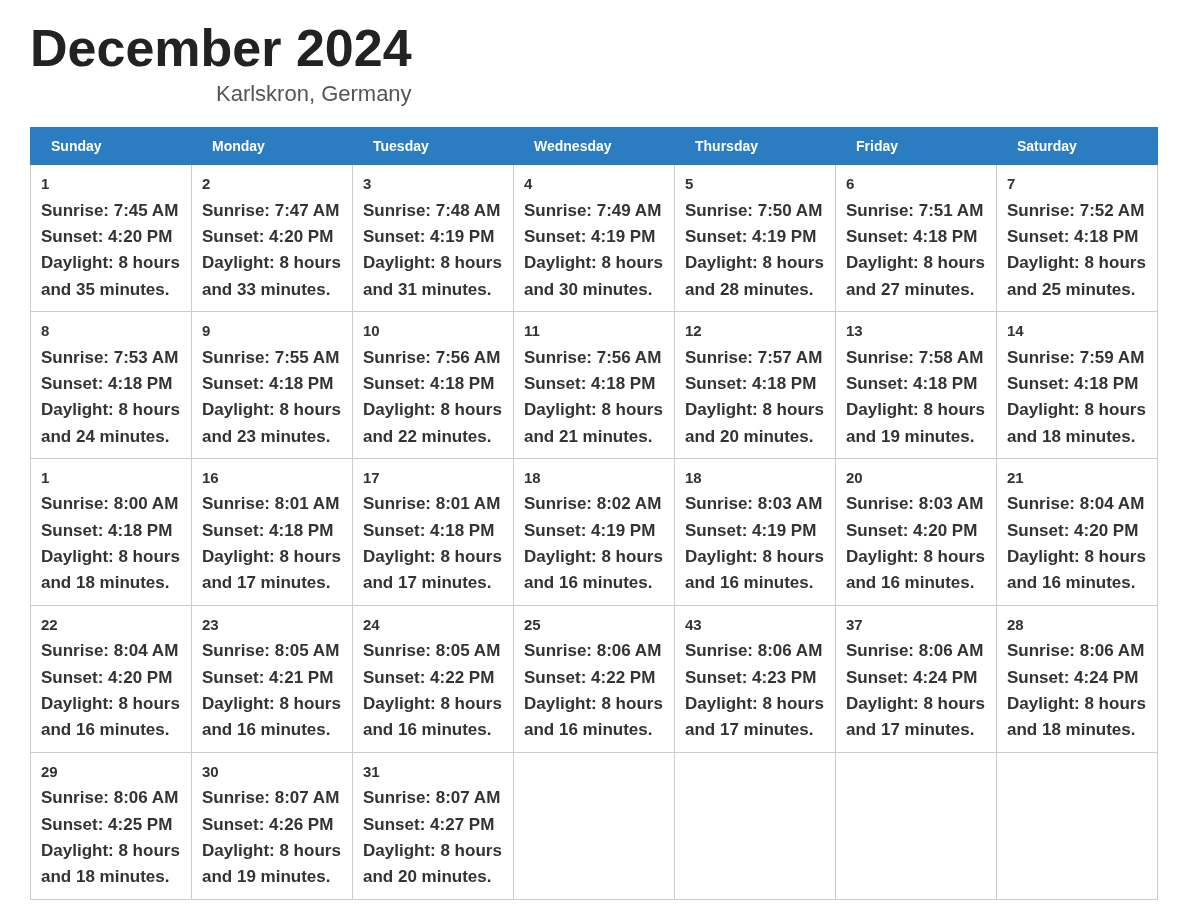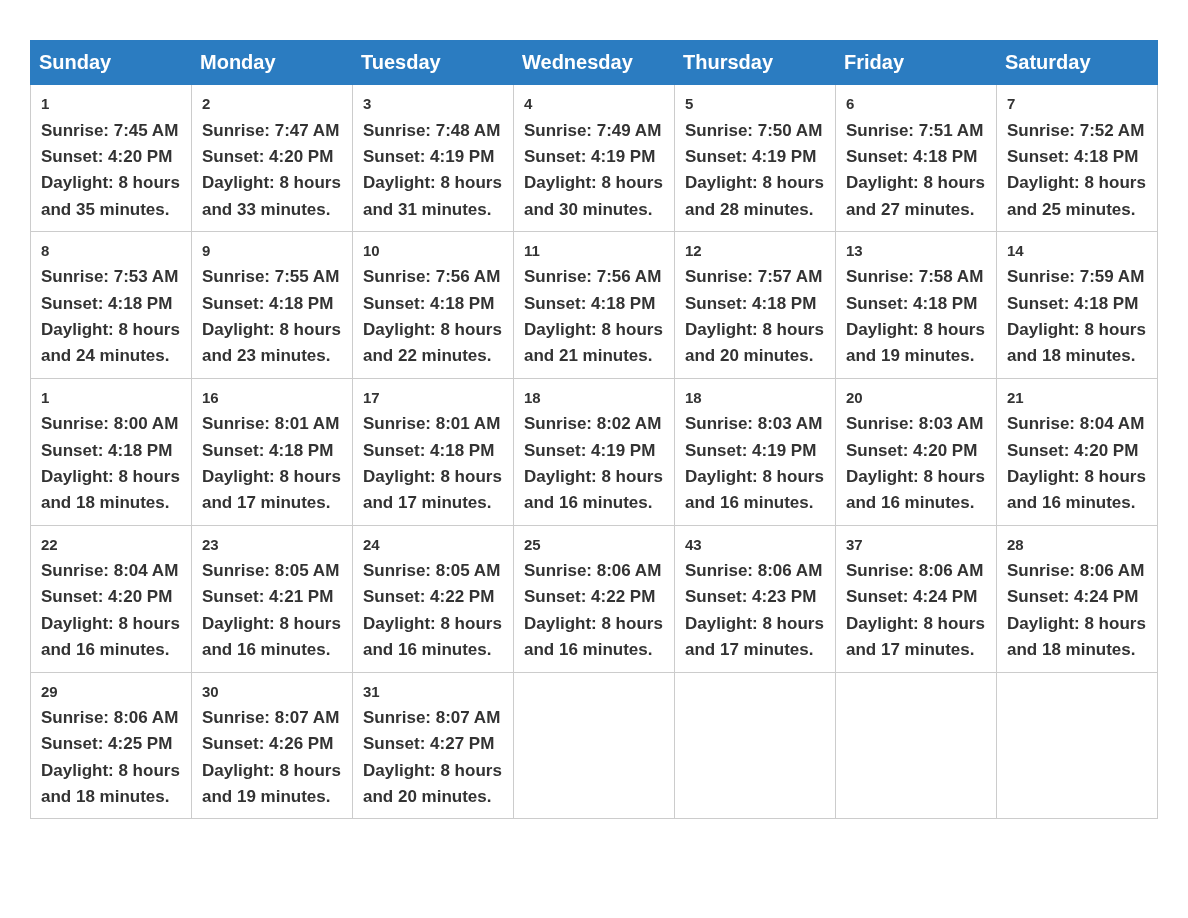--- a/index.html
+++ b/index.html
@@ -31,23 +31,23 @@
       margin-top: 4px;
     }
     .calendar-table {
       width: 100%;
       border-collapse: collapse;
       border: 1px solid #aaa;
     }
     .calendar-table th {
       background-color: #2b7cc1;
       color: #fff;
-      font-size: 20px;
-      font-weight: bold;
-      padding: 10px 8px;
+      font-size: 14px;
+      font-weight: bold;
+      padding: 10px 20px;
       text-align: left;
       border: 1px solid #2b7cc1;
     }
     .calendar-table td {
       vertical-align: top;
       padding: 8px 10px;
       border: 1px solid #ccc;
       width: 14.28%;
       min-height: 100px;
       font-size: 13.5px;
@@ -99,20 +99,24 @@
       color: #1a6fba;
       font-size: 30px;
       font-weight: bold;
       line-height: 1;
     }
   </style>
 </head>
 <body>
 
 <div class="header">
+  <div class="title-block">
+    <div class="month-title">December 2024</div>
+    <div class="location">Karlskron, Germany</div>
+  </div>
 </div>
 
 <table class="calendar-table">
   <thead>
     <tr>
       <th>Sunday</th>
       <th>Monday</th>
       <th>Tuesday</th>
       <th>Wednesday</th>
       <th>Thursday</th>

